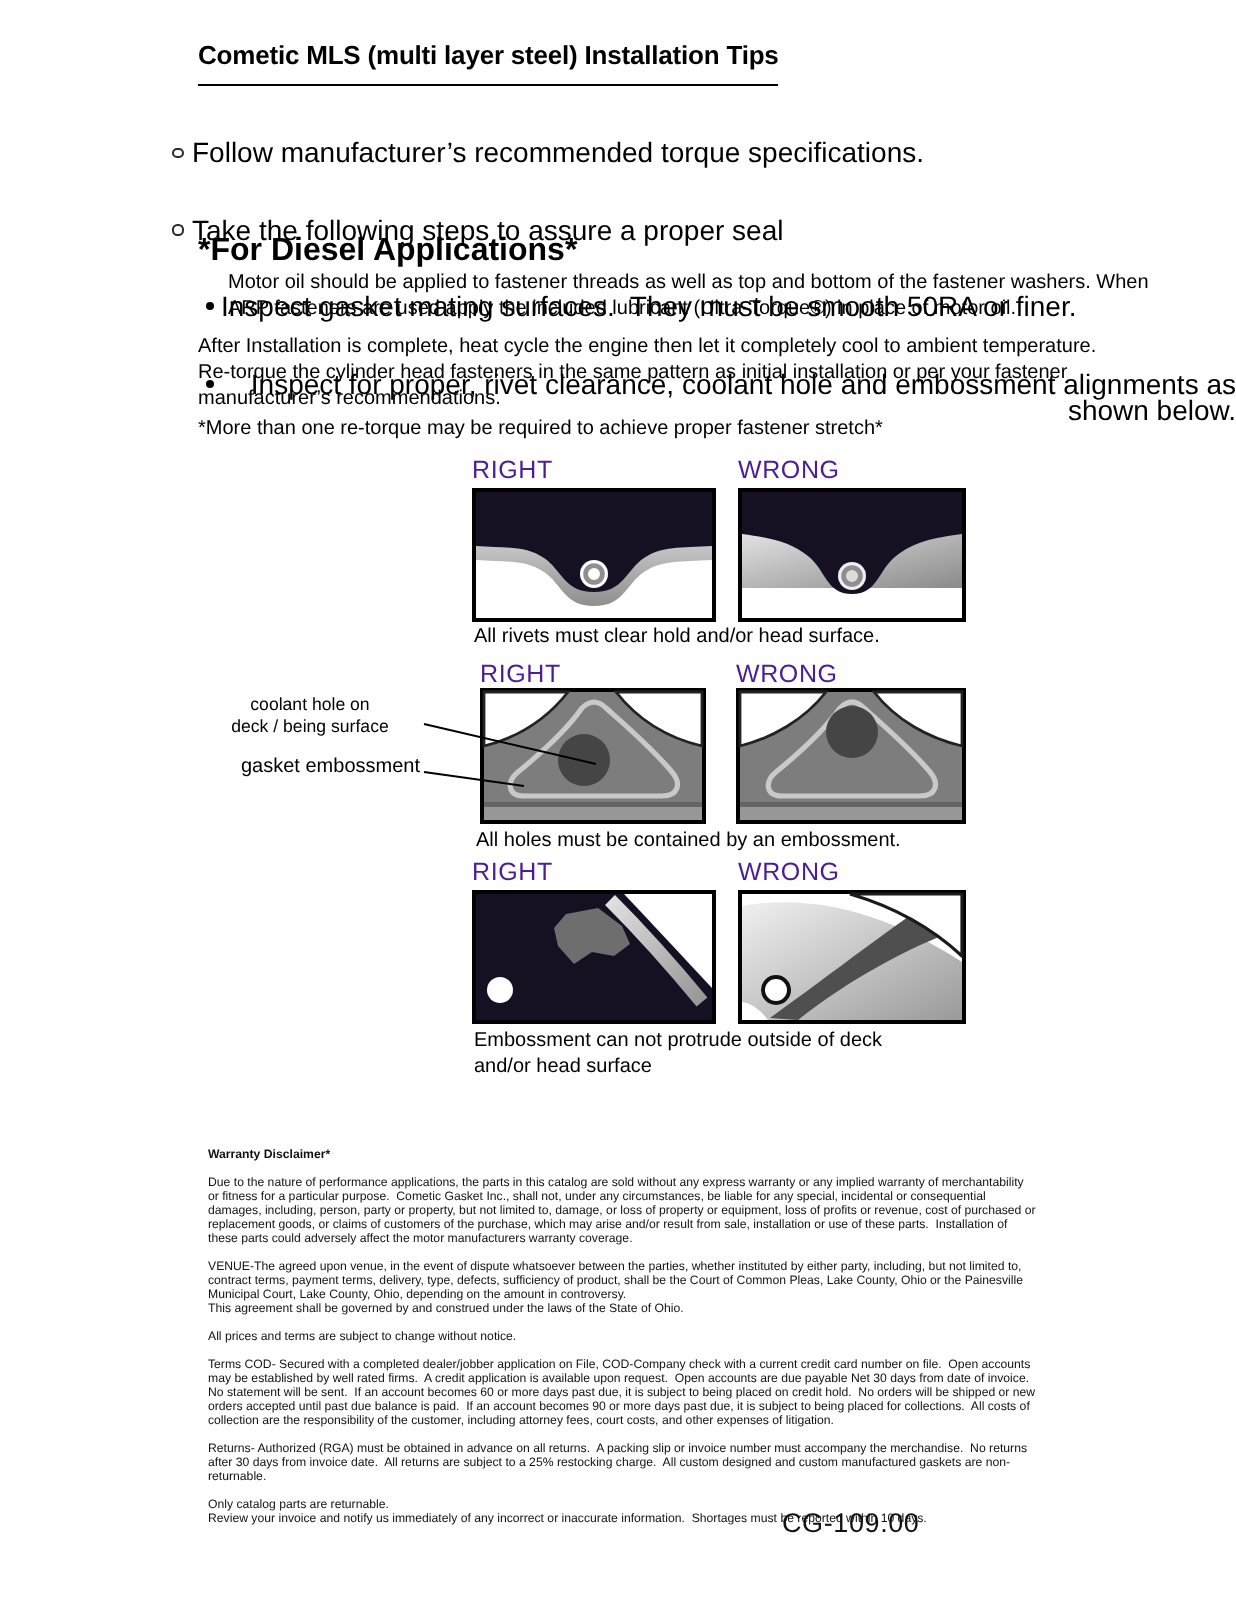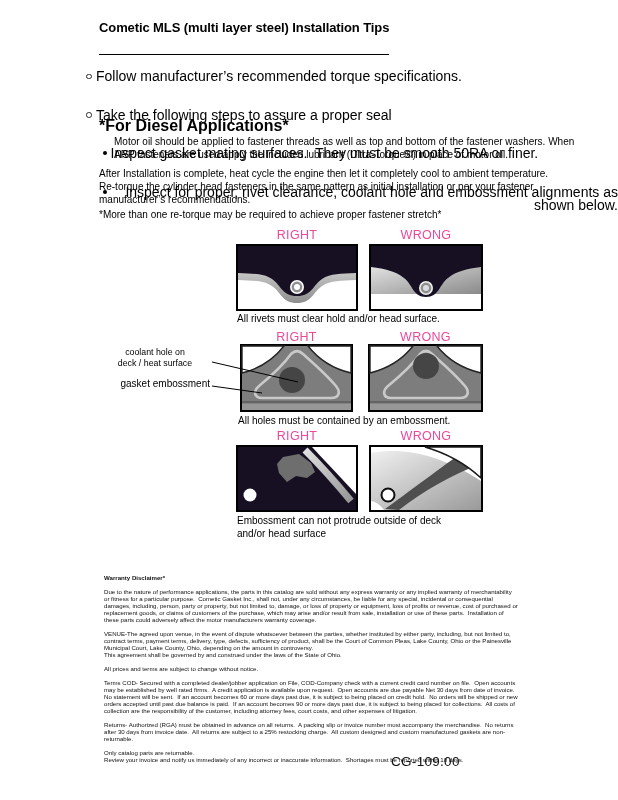--- a/index.html
+++ b/index.html
@@ -1,32 +1,32 @@
 <!DOCTYPE html>
 <html><head>
 <meta charset="utf-8">
 <style>
   html,body{margin:0;padding:0;background:#fff;}
   #page{
     position:relative;width:618px;height:800px;background:#ffffff;overflow:hidden;
     font-family:"Liberation Sans","DejaVu Sans",sans-serif;color:#000;
   }
   .abs{position:absolute;}
-  #title{left:99px;top:20px;font-size:13px;font-weight:bold;border-bottom:1.6px solid #000;padding-bottom:19px;letter-spacing:-0.1px;}
+  #title{left:99px;top:20px;font-size:13px;font-weight:bold;border-bottom:1.6px solid #000;padding-bottom:7px;letter-spacing:-0.1px;}
   #bullets{left:86px;top:44px;font-size:14px;line-height:12.9px;white-space:pre-wrap;}
   .brow{display:flex;align-items:flex-start;}
   .omark{flex:0 0 auto;width:3.5px;height:3.5px;border:1px solid #2a2a2a;border-radius:50%;margin:3.8px 4.5px 0 0;}
   .dmark{flex:0 0 auto;width:4px;height:4px;background:#000;border-radius:50%;margin:4px 3.5px 0 0;}
   .sub{margin-left:17px;text-align:right;}
   #diesel-heading{left:99px;top:117px;font-size:16px;font-weight:bold;}
   .para{font-size:10px;line-height:13px;white-space:pre-wrap;}
   #diesel-p1{left:114px;top:135px;width:462px;}
   #diesel-p2{left:99px;top:167px;width:452px;}
   #diesel-p3{left:99px;top:208px;width:462px;}
-  .rw-label{font-size:12.5px;color:#ec4899;text-align:center;letter-spacing:0.3px;}
+  .rw-label{font-size:12.5px;color:#4c1d95;letter-spacing:0.3px;}
   .cap{font-size:10px;line-height:12.5px;color:#000;}
   #r1-right-label{left:236px;top:228px;width:122px;}
   #r1-wrong-label{left:369px;top:228px;width:114px;}
   #r1-right-svg{left:236px;top:244px;}
   #r1-wrong-svg{left:369px;top:244px;}
   #caption1{left:237px;top:313px;}
   #r2-right-label{left:240px;top:330px;width:113px;}
   #r2-wrong-label{left:368px;top:330px;width:115px;}
   #r2-right-svg{left:240px;top:344px;}
   #r2-wrong-svg{left:368px;top:344px;}
@@ -92,21 +92,21 @@
     <path d="M2,2 H112 V23 C97,25 88,27 79,34 C70,41 70,53 57,53 C44,53 44,41 35,34 C26,27 17,25 2,23 Z" fill="#171022"></path>
     <circle cx="57" cy="44" r="7" fill="#efefef"></circle>
     <circle cx="57" cy="44" r="4.2" fill="#dddddd" stroke="#8f8f8f" stroke-width="2.4"></circle>
   </svg>
   <div id="caption1" class="abs cap">All rivets must clear hold and/or head surface.</div>
 
   <div id="r2-right-label" class="abs rw-label">RIGHT</div>
   <div id="r2-wrong-label" class="abs rw-label">WRONG</div>
   <div id="ann-coolant" class="abs">
     <div>coolant hole on</div>
-    <div>deck / heat surface</div>
+    <div>deck / being surface</div>
   </div>
   <div id="ann-emboss" class="abs">gasket embossment</div>
   <svg id="leader-svg" class="abs" width="104" height="48" viewBox="0 0 104 48">
     <line x1="4" y1="10" x2="90" y2="30" stroke="#000" stroke-width="1"></line>
     <line x1="4" y1="34" x2="54" y2="41" stroke="#000" stroke-width="1"></line>
   </svg>
   <svg id="r2-right-svg" class="abs" width="113" height="68" viewBox="0 0 113 68">
     <rect x="1" y="1" width="111" height="66" fill="#7d7d7d" stroke="#000" stroke-width="2"></rect>
     <path d="M2,2 L44,2 C33,16 18,25 2,29 Z" fill="#ffffff" stroke="#222" stroke-width="1.4"></path>
     <path d="M111,2 L68,2 C79,16 94,25 111,29 Z" fill="#ffffff" stroke="#222" stroke-width="1.4"></path>

